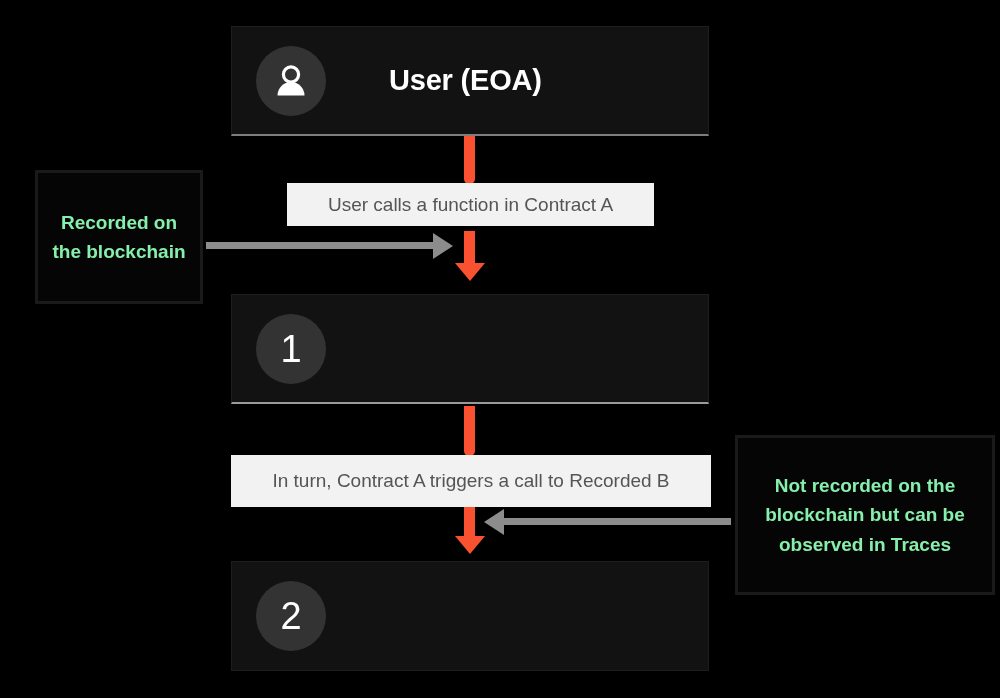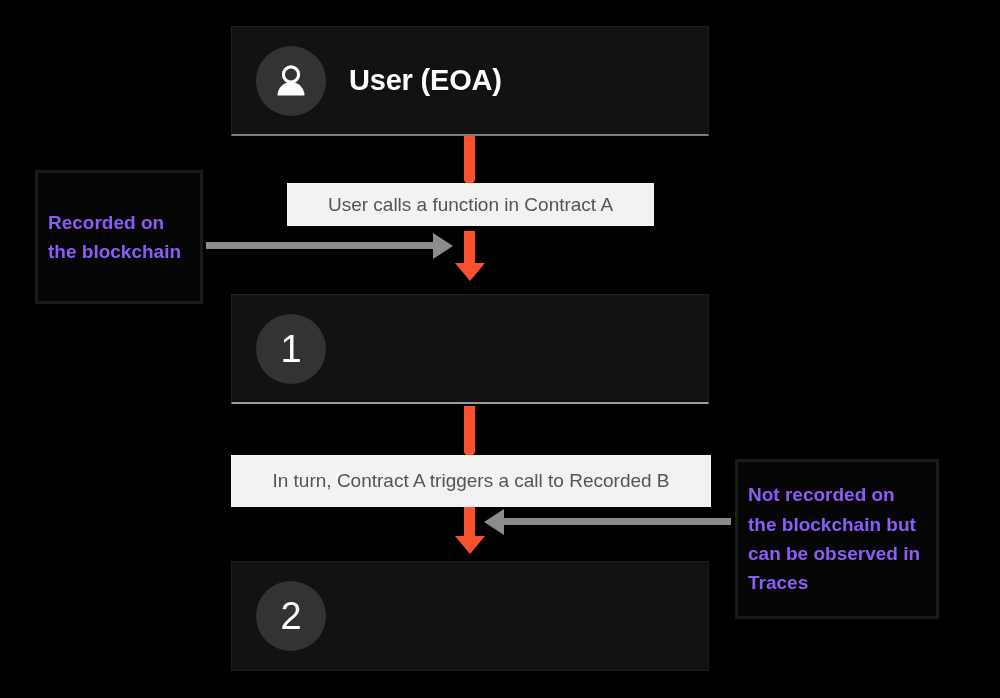--- a/index.html
+++ b/index.html
@@ -25,21 +25,21 @@
     left: 231px;
     width: 478px;
     height: 110px;
     background: #121212;
     border: 1px solid #1e1e1e;
     border-bottom: 2px solid #9a9a9a;
     display: flex;
     align-items: center;
     padding-left: 24px;
   }
-  #node-user  { top: 26px; border-bottom: 2px solid #7d7d7d; }
+  #node-user  { top: 26px; border-bottom: 2px solid #7d7d7d; gap: 40px; }
   #node-a     { top: 294px; }
   #node-b     { top: 561px; border-bottom: 1px solid #1e1e1e; }
 
   .node-badge {
     width: 70px;
     height: 70px;
     border-radius: 50%;
     background: #333333;
     flex: 0 0 70px;
     display: flex;
@@ -109,29 +109,30 @@
   #orange-2-arrow { left: 464px; top: 507px; height: 30px; }
 
   
   .note-box {
     position: absolute;
     background: #050505;
     border: 3px solid #1a1a1a;
     display: flex;
     align-items: center;
     justify-content: center;
-    color: #8b5cf6;
+    text-align: center;
+    color: #86efac;
     font-size: 19px;
     font-weight: bold;
     line-height: 1.55;
     padding: 6px 10px;
     z-index: 3;
   }
   #note-left  { left: 35px; top: 170px; width: 168px; height: 134px; }
-  #note-right { left: 735px; top: 435px; width: 204px; height: 160px; margin-top: 24px; }
+  #note-right { left: 735px; top: 435px; width: 260px; height: 160px; }
 
   
   .grey-arrow {
     position: absolute;
     height: 7px;
     background: #8c8c8c;
     z-index: 1;
   }
   .grey-arrow::after {
     content: "";

